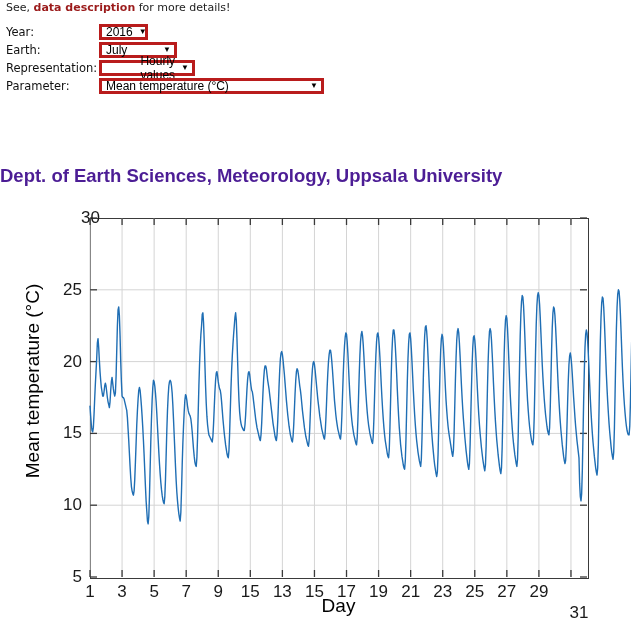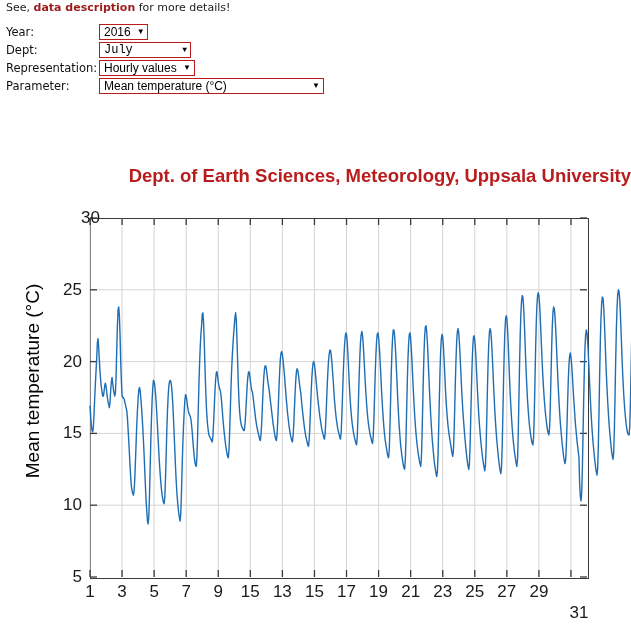--- a/index.html
+++ b/index.html
@@ -49,62 +49,62 @@
     font-size: 11.5px;
     color: #111111;
     width: 93px;
     flex: 0 0 93px;
     white-space: nowrap;
     font-family: "DejaVu Sans", sans-serif;
   }
   .select {
     box-sizing: border-box;
     height: 16px;
-    border: 1px solid #b91c1c;
+    border: 3px solid #b91c1c;
     background: #ffffff;
     display: flex;
     align-items: center;
     justify-content: space-between;
     padding: 0 3px 0 4px;
     font-size: 12px;
     color: #000000;
     font-family: "Liberation Sans", sans-serif;
     cursor: pointer;
     line-height: 14px;
   }
   .select .caret {
     font-size: 8px;
     line-height: 8px;
     margin-left: 6px;
     color: #000;
   }
   .sel-year  { width: 49px; }
-  .sel-month { width: 92px; font-family: Liberation Mono, monospace; }
+  .sel-month { width: 78px; }
   .sel-repr  { width: 96px; text-align: right; }
   .sel-param { width: 225px; }
 
   
   .figure {
     position: absolute;
     left: 0;
     top: 140px;
     width: 631px;
     height: 495px;
     background: #ffffff;
   }
   .chart-title {
     position: absolute;
     left: 0;
     top: 23px;
     width: 631px;
-    text-align: right;
+    text-align: left;
     font-family: "Liberation Sans", sans-serif;
     font-weight: bold;
     font-size: 18.5px;
-    color: #b91c1c;
+    color: #4c1d95;
     line-height: 25px;
     white-space: nowrap;
   }
   .chart-subtitle {
     position: absolute;
     left: 0;
     top: 48px;
     width: 631px;
     text-align: center;
     font-family: "Liberation Sans", sans-serif;
@@ -188,21 +188,21 @@
 
   <div class="form-row">
     <span class="form-label">Year:</span>
     <div class="select sel-year">
       <span>2016</span>
       <span class="caret">▼</span>
     </div>
   </div>
 
   <div class="form-row">
-    <span class="form-label">Dept:</span>
+    <span class="form-label">Earth:</span>
     <div class="select sel-month">
       <span>July</span>
       <span class="caret">▼</span>
     </div>
   </div>
 
   <div class="form-row">
     <span class="form-label">Representation:</span>
     <div class="select sel-repr">
       <span>Hourly values</span>
@@ -218,20 +218,21 @@
     </div>
   </div>
 
 </div>
 
 <div class="figure">
 
   <div class="chart-title">Dept. of Earth Sciences, Meteorology, Uppsala University</div>
 
   <div class="ylabel">Mean temperature (°C)</div>
+  <div class="xlabel">Day</div>
 
   <div class="plotbox"></div>
   <svg class="plot-svg" id="plot-svg" viewBox="0 0 497 359" preserveAspectRatio="none">
       <line x1="0" x2="497" y1="287.2" y2="287.2" stroke="#d4d4d4" stroke-width="1"></line>
       <line x1="0" x2="497" y1="215.4" y2="215.4" stroke="#d4d4d4" stroke-width="1"></line>
       <line x1="0" x2="497" y1="143.6" y2="143.6" stroke="#d4d4d4" stroke-width="1"></line>
       <line x1="0" x2="497" y1="71.80000000000001" y2="71.80000000000001" stroke="#d4d4d4" stroke-width="1"></line>
       <line x1="0" x2="0" y1="0" y2="359" stroke="#d4d4d4" stroke-width="1"></line>
       <line x1="32.064516129032256" x2="32.064516129032256" y1="0" y2="359" stroke="#d4d4d4" stroke-width="1"></line>
       <line x1="64.12903225806451" x2="64.12903225806451" y1="0" y2="359" stroke="#d4d4d4" stroke-width="1"></line>

